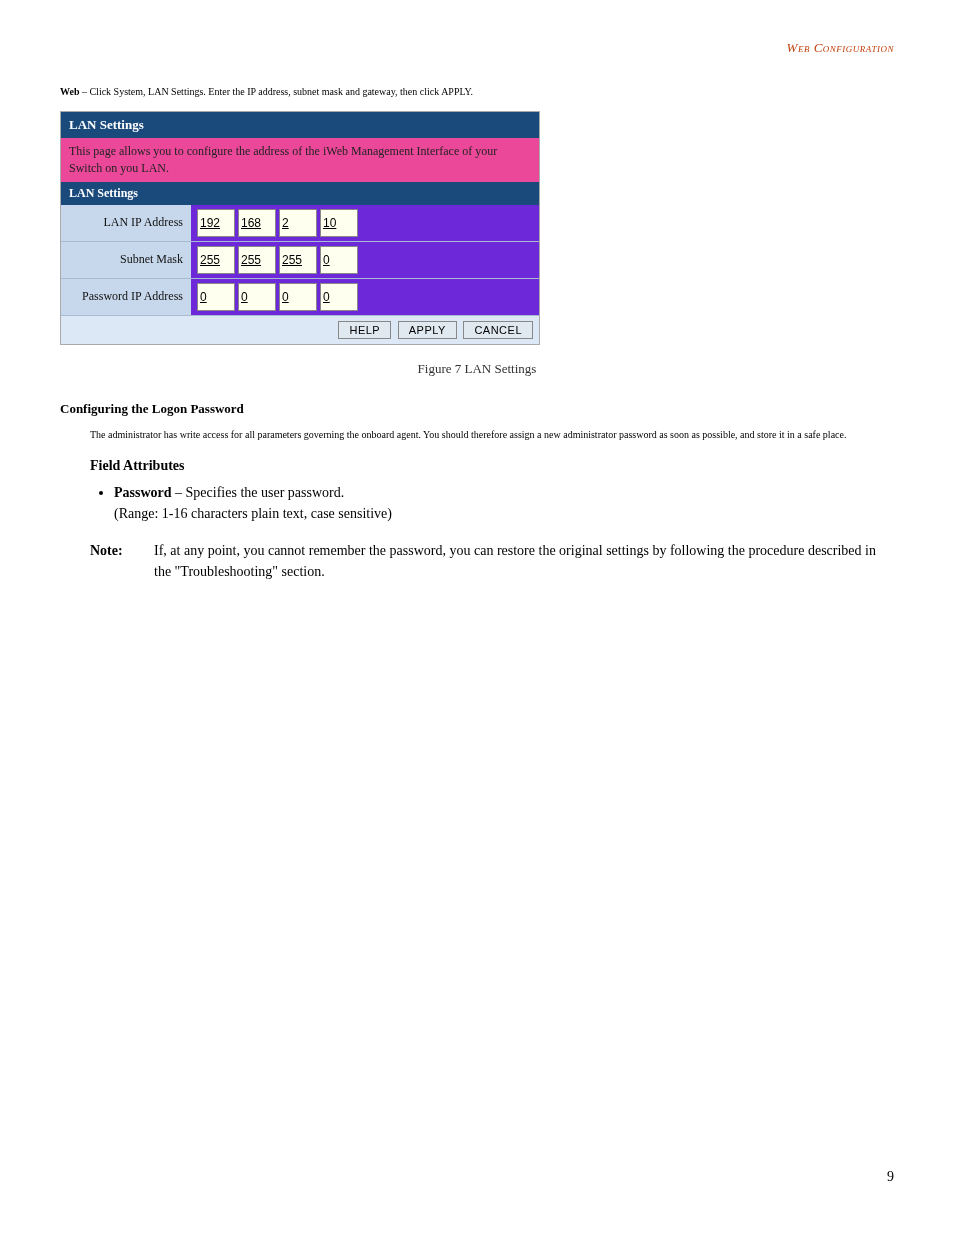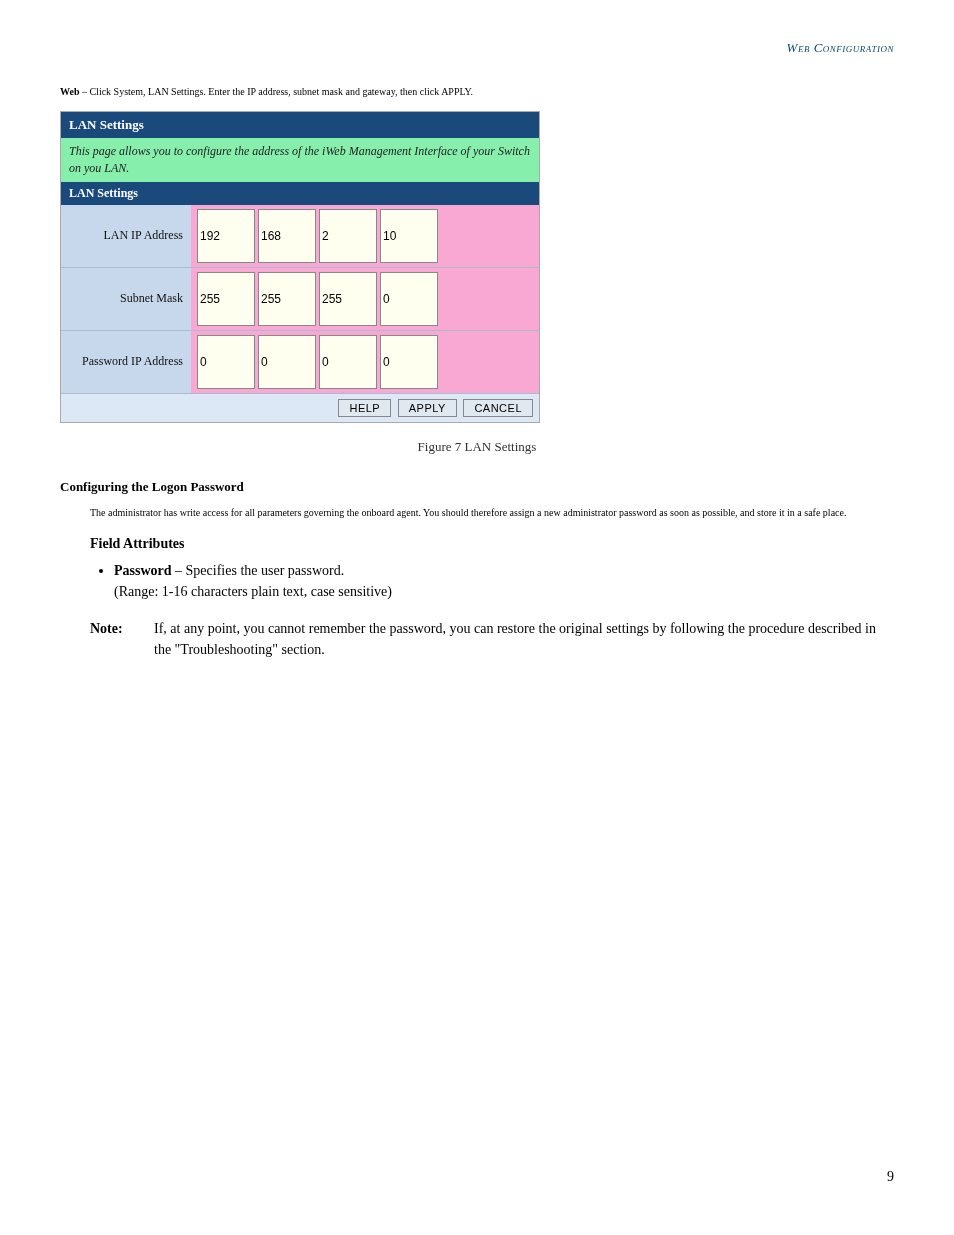--- a/index.html
+++ b/index.html
@@ -10,21 +10,21 @@
       color: #000;
       width: 954px;
       min-height: 1235px;
       padding: 40px 60px 60px 60px;
     }
 
     .page-header {
       text-align: right;
       font-style: italic;
       font-size: 13px;
-      color: #0c4a6e;
+      color: #c2410c;
       margin-bottom: 28px;
       letter-spacing: 0.5px;
     }
 
     .section-title {
       font-size: 15px;
       font-weight: bold;
       margin-bottom: 10px;
     }
 
@@ -42,43 +42,42 @@
 
     .lan-settings-header {
       background-color: #1a4a7c;
       color: #fff;
       font-size: 13px;
       font-weight: bold;
       padding: 5px 8px;
     }
 
     .lan-settings-desc {
-      background-color: #86efac;
+      background-color: #ec4899;
       font-size: 12px;
       padding: 5px 8px;
       color: #222;
       line-height: 1.4;
-      font-style: italic;
     }
 
     .lan-settings-table {
       width: 100%;
       border-collapse: collapse;
     }
 
     .lan-settings-table-header {
       background-color: #1a4a7c;
       color: #fff;
       font-size: 12px;
       font-weight: bold;
       padding: 4px 8px;
     }
 
     .lan-row {
-      background-color: #f9a8d4;
+      background-color: #6d28d9;
     }
 
     .lan-row td {
       font-size: 12px;
       padding: 4px 6px;
       border-bottom: 1px solid #aabbd0;
     }
 
     .lan-row td:first-child {
       text-align: right;
@@ -88,25 +87,26 @@
       padding-right: 8px;
     }
 
     .lan-inputs {
       display: flex;
       gap: 3px;
       align-items: center;
     }
 
     .lan-inputs input {
-      width: 58px;
-      font-size: 12px;
-      padding: 19px 2px;
+      width: 38px;
+      font-size: 12px;
+      padding: 6px 2px;
       border: 1px solid #888;
       background: #fffff0;
+      text-decoration: underline;
     }
 
     .lan-button-row {
       background-color: #dce8f5;
       text-align: right;
       padding: 5px 6px;
     }
 
     .lan-btn {
       font-size: 11px;

